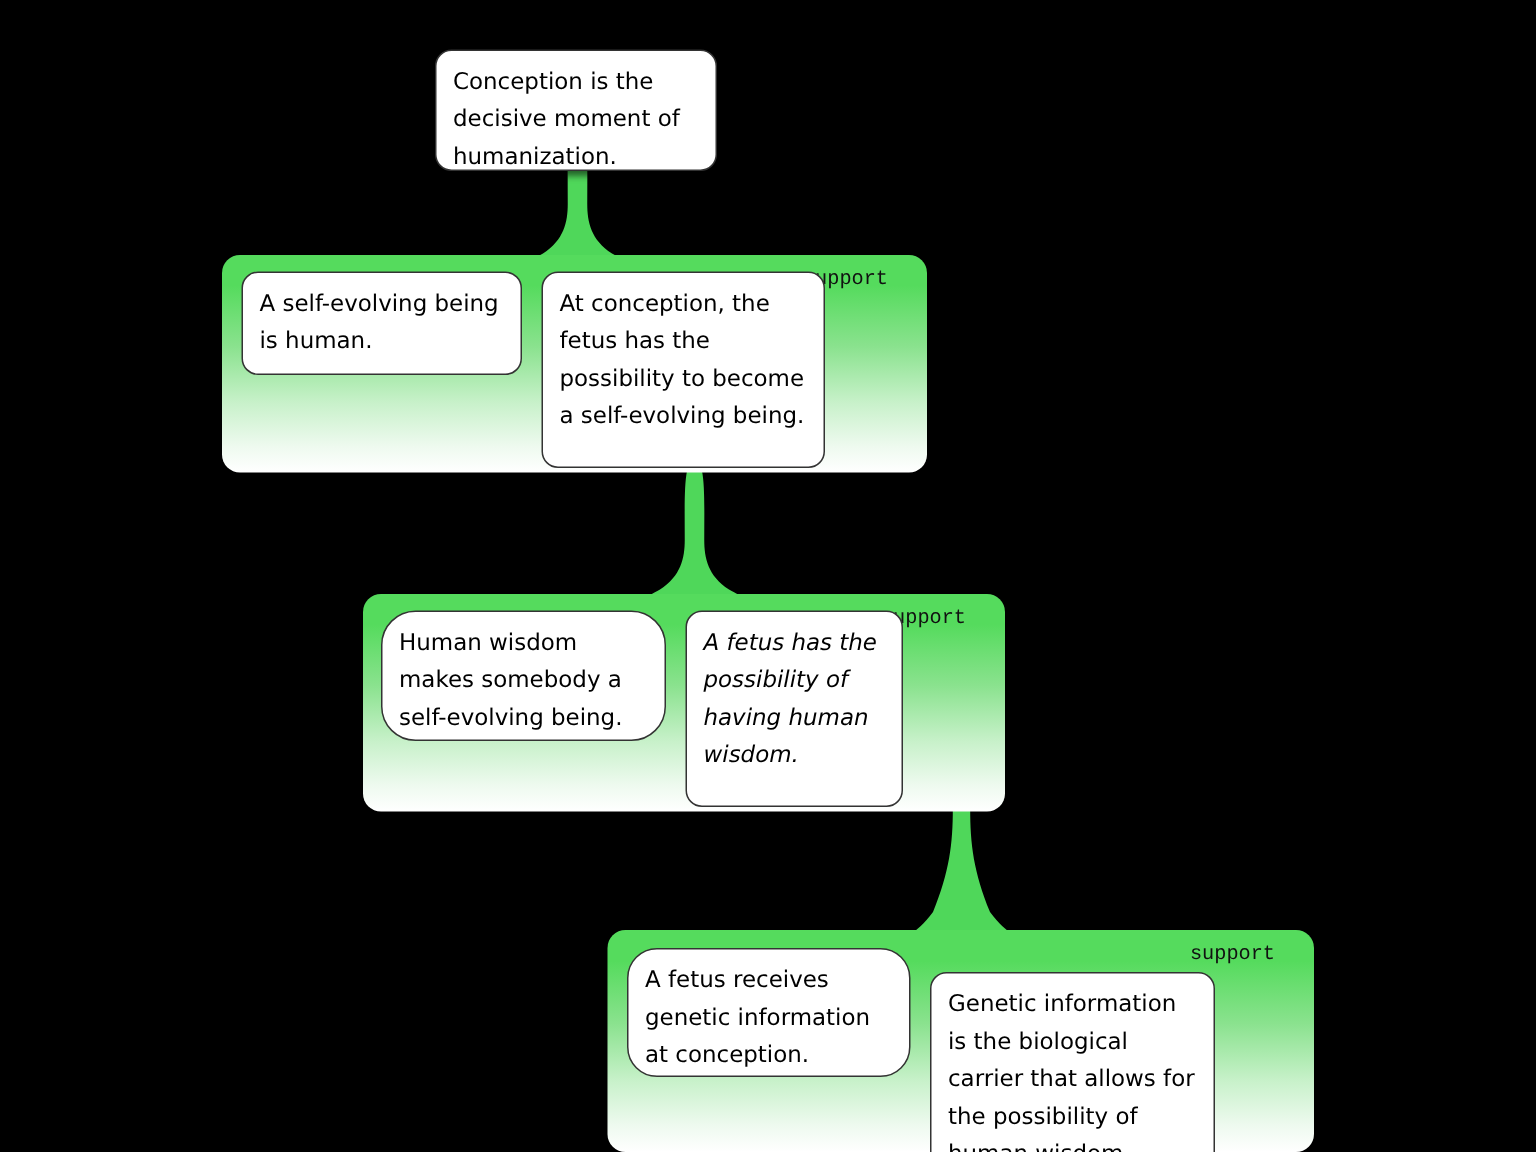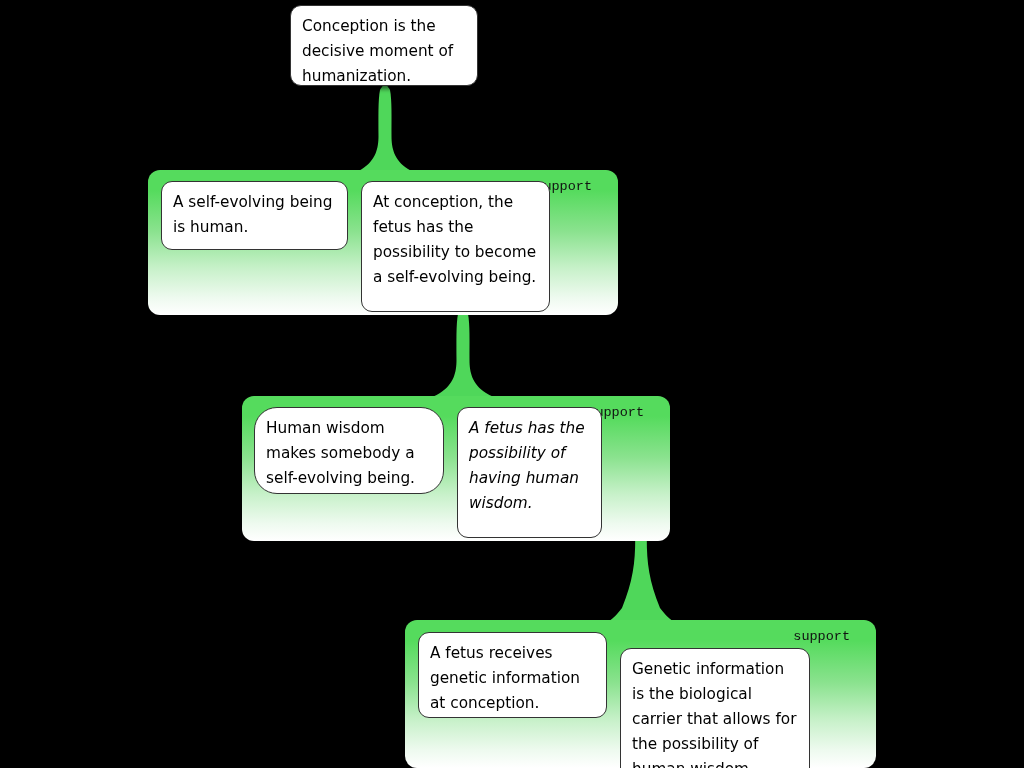--- a/index.html
+++ b/index.html
@@ -50,20 +50,21 @@
     box-sizing: border-box;
     padding: 8px 11px 9px 11px;
     font-size: 15.3px;
     line-height: 25px;
     color: #000000;
     font-family: "DejaVu Sans", sans-serif;
     overflow: hidden;
   }
   .node.root {
     box-shadow: 2px 3px 4px rgba(0,0,0,0.55);
+    margin-top: 28px;
   }
 
   
   .connector {
     position: absolute;
     overflow: visible;
   }
   .connector svg { display: block; }
 </style>
 </head>
@@ -126,16 +127,16 @@
 
   <div class="support-box" style="left:242px; top:396px; width:428px; height:145px;">
     <span class="support-label">support</span>
   </div>
   <div class="node" style="left:254px; top:407px; width:190px; height:87px;border-radius:23px;">Human wisdom makes somebody a self-evolving being.</div>
   <div class="node" style="left:457px; top:407px; width:145px; height:131px;font-style:italic;">A fetus has the possibility of having human wisdom.</div>
 
   <div class="support-box" style="left:405px; top:620px; width:471px; height:148px;">
     <span class="support-label">support</span>
   </div>
-  <div class="node" style="left:418px; top:632px; width:189px; height:86px;">A fetus receives genetic information at conception.</div>
+  <div class="node" style="left:418px; top:632px; width:189px; height:86px;border-radius:20px;">A fetus receives genetic information at conception.</div>
   <div class="node" style="left:620px; top:632px; width:190px; height:131px;margin-top:16px;">Genetic information is the biological carrier that allows for the possibility of human wisdom.</div>
 
 </div>
 
 </body></html>

